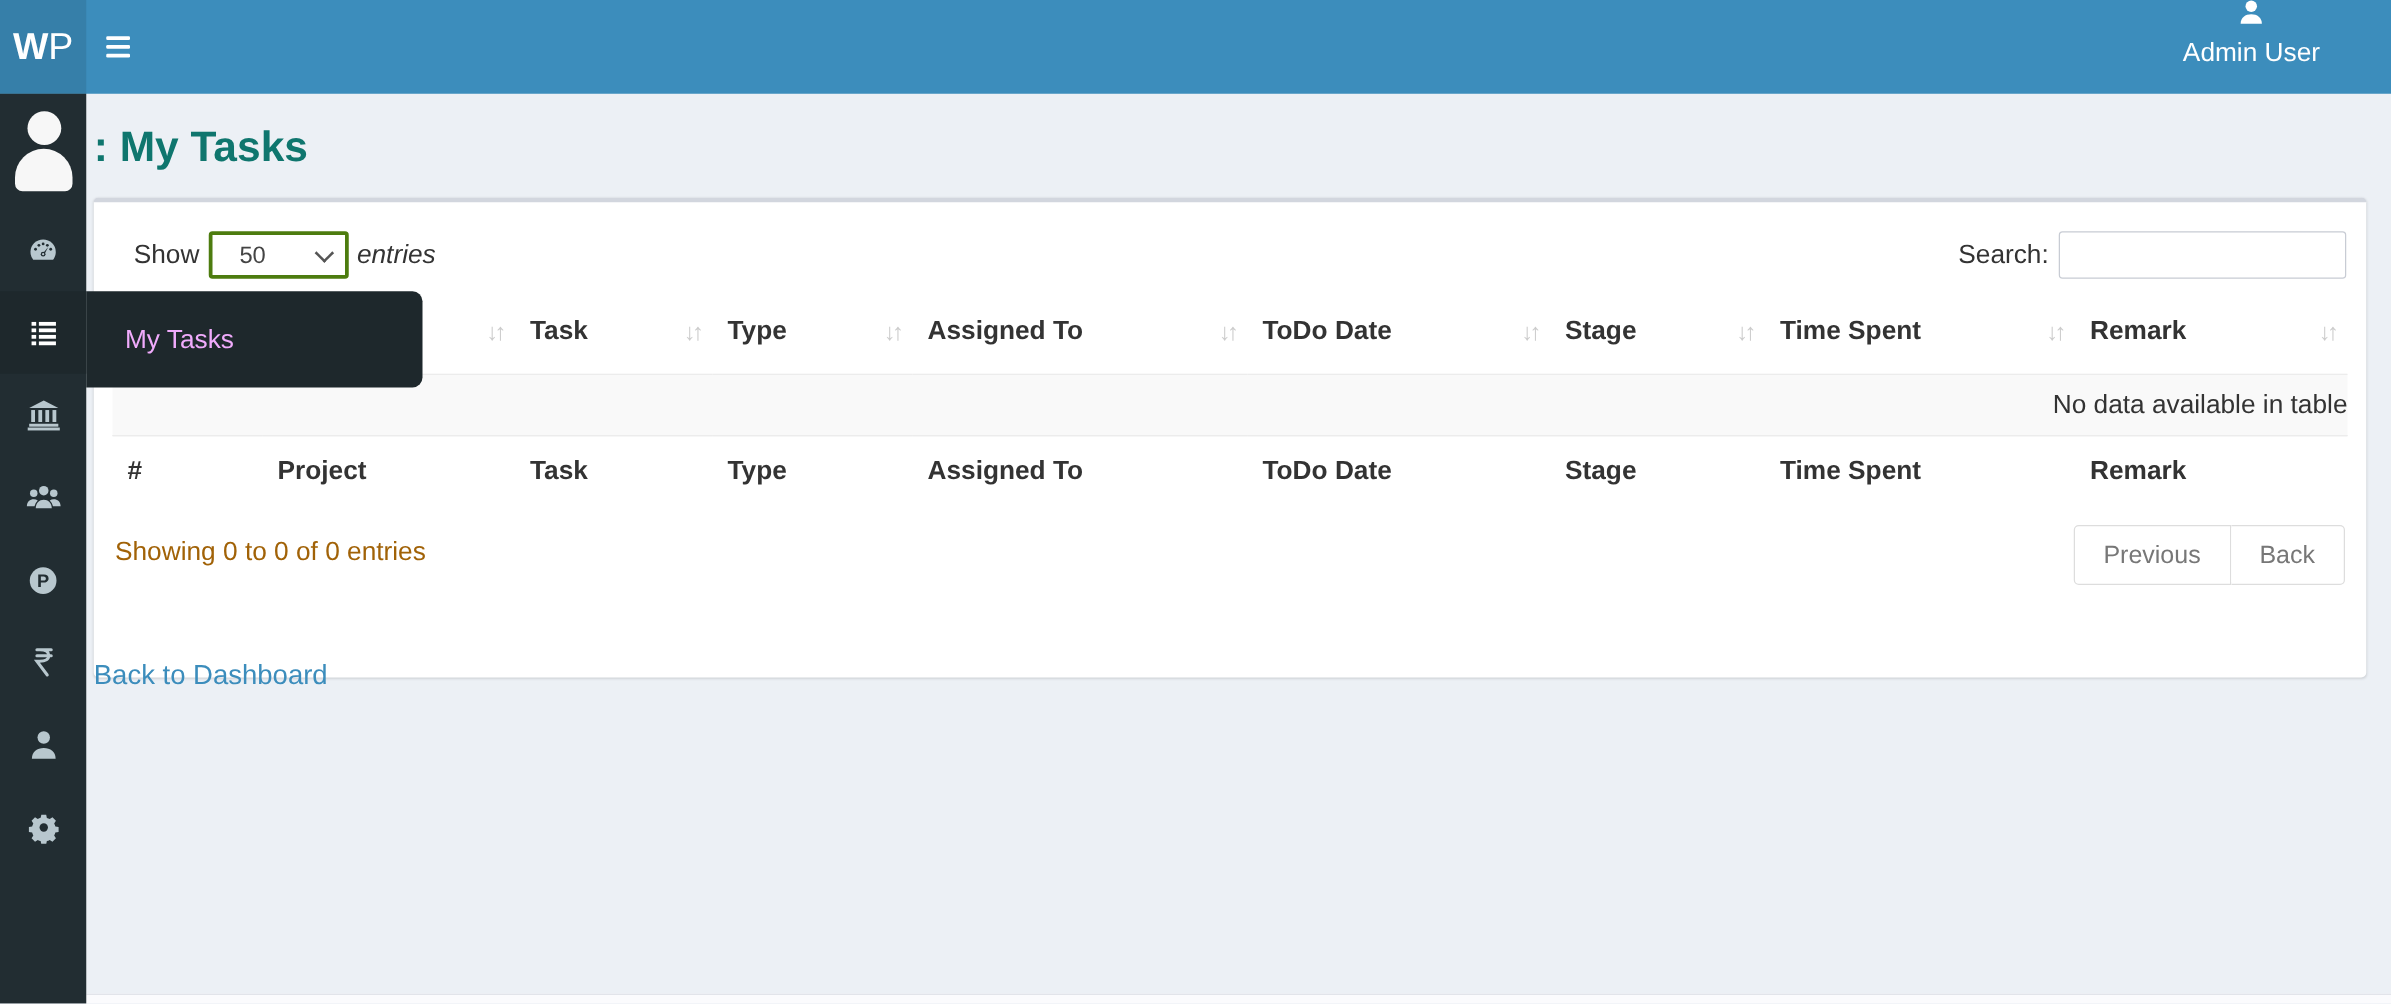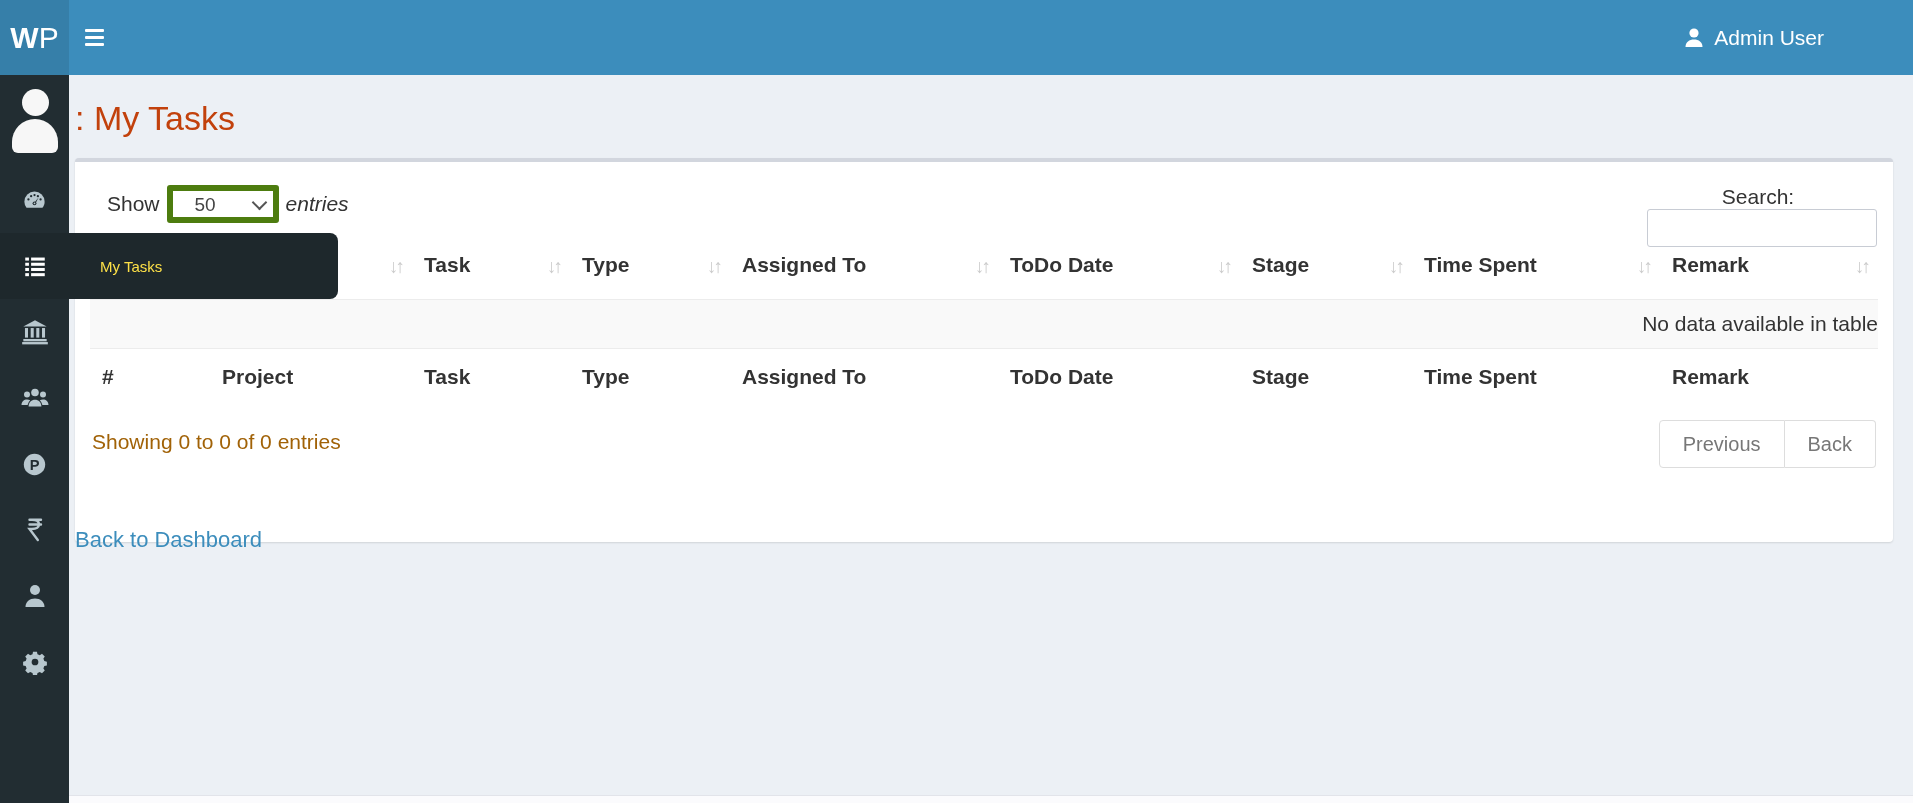--- a/index.html
+++ b/index.html
@@ -9,53 +9,53 @@
 
   
   .topbar { position:absolute; left:0; top:0; width:1913px; height:75px; background:#3c8dbc; z-index:40; }
   .logo { position:absolute; left:0; top:0; width:69px; height:75px; background:#367fa9;
           display:flex; align-items:center; justify-content:center; color:#fff; font-size:30px; }
   .logo .b { font-weight:700; }
   .logo .l { font-weight:400; }
   .hamburger { position:absolute; left:69px; top:0; width:50px; height:75px; background:transparent;
                border:none; cursor:pointer; }
   .hamburger span { display:block; width:19px; height:3px; background:#fff; margin:4px auto; border-radius:1px; }
-  .user-menu { position:absolute; right:0; top:0; height:75px; padding:0 89px 0 20px;
-               display:flex; align-items:center; gap:11px; color:#fff; font-size:21px; cursor:pointer; }
+  .user-menu { position:absolute; right:0; top:0; height:75px; padding:0 57px 0 20px;
+               display:flex; align-items:center; gap:11px; color:#fff; font-size:21px; cursor:pointer;flex-direction:column; }
 
   
   .sidebar { position:absolute; left:0; top:75px; width:69px; height:728px; background:#222d32; z-index:50; }
   .user-panel { height:92px; display:flex; align-items:center; justify-content:center; }
   .avatar { width:48px; height:64px; position:relative; }
   .avatar .head { position:absolute; left:11px; top:0; width:27px; height:27px; border-radius:50%; background:#f7f7f7; }
   .avatar .bodyp { position:absolute; left:1px; top:30px; width:46px; height:34px; border-radius:23px 23px 6px 6px; background:#f7f7f7; }
   .menu-item { position:relative; height:66px; display:flex; align-items:center; justify-content:center;
                color:#b8c7ce; cursor:pointer; }
   .menu-item.active { background:#1e282c; color:#fff; }
   .menu-item svg { display:block; }
-  .flyout { position:absolute; left:69px; top:0; width:269px; height:66px; background:#1e282c;
+  .flyout { position:absolute; left:69px; top:0; width:269px; height:77px; background:#1e282c;
             border-radius:0 8px 8px 0; display:flex; align-items:center; padding-left:31px;
-            color:#fde047; font-size:15px; z-index:60; }
+            color:#f0abfc; font-size:21px; z-index:60; }
 
   
-  .page-title { position:absolute; left:75px; top:99px; font-size:34px; font-weight:400; color:#c2410c; z-index:1; }
+  .page-title { position:absolute; left:75px; top:99px; font-size:34px; font-weight:700; color:#0f766e; z-index:1; }
 
   .panel { position:absolute; left:75px; top:158px; width:1818px; height:384px; background:#fff;
            border-top:4px solid #d2d6de; border-radius:4px; box-shadow:0 1px 2px rgba(0,0,0,.12); z-index:1; }
 
   .length-ctl { position:absolute; left:32px; top:23px; height:38px; display:flex; align-items:center; font-size:21px; color:#333; }
   .length-ctl label { margin-right:7px; }
   .length-ctl .after { margin-left:7px;font-style:italic; }
   .select-wrap { position:relative; }
-  .select-wrap select { width:112px; height:38px; border:6px solid #4d7c0f; border-radius:3px; background:#fff;
+  .select-wrap select { width:112px; height:38px; border:3px solid #4d7c0f; border-radius:3px; background:#fff;
                         font-size:19px; color:#444; padding-left:22px; appearance:none; -webkit-appearance:none; outline:none; }
   .select-wrap::after { content:""; position:absolute; right:14px; top:12px; width:9px; height:9px;
                         border-right:2px solid #555; border-bottom:2px solid #555; transform:rotate(45deg); pointer-events:none; }
 
-  .search-ctl { position:absolute; right:16px; top:23px; display:flex; align-items:center; font-size:21px; color:#333;flex-direction:column; }
+  .search-ctl { position:absolute; right:16px; top:23px; display:flex; align-items:center; font-size:21px; color:#333; }
   .search-ctl input { margin-left:8px; width:230px; height:38px; border:1px solid #c8ccd4; border-radius:3px;
                       background:#fff; padding:0 10px; font-size:20px; outline:none; }
 
   table.dt { position:absolute; left:15px; top:71px; width:1788px; border-collapse:collapse; table-layout:fixed; }
   table.dt thead th { height:66px; text-align:left; padding-left:12px; font-size:21px; font-weight:700; color:#333;
                       border-bottom:1px solid #ececec; cursor:pointer; white-space:nowrap; }
   table.dt thead th .sorter { float:right; margin-right:10px; margin-top:3px; color:#ccc; font-size:19px;
                               letter-spacing:-3px; font-weight:400; }
   table.dt td.nodata { height:49px; background:#f9f9f9; text-align:right; font-size:21px; color:#333;
                        border-bottom:1px solid #ececec; }

